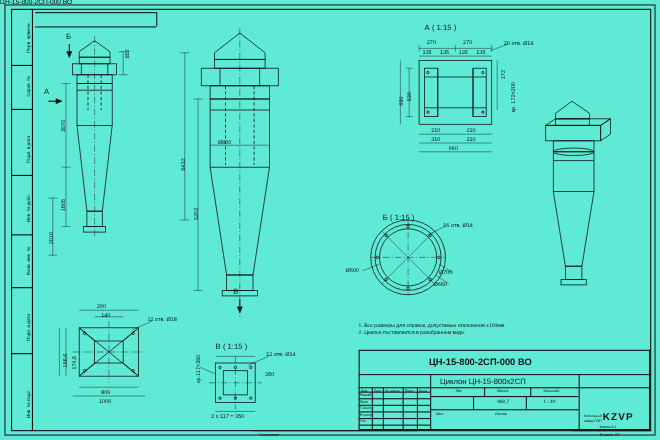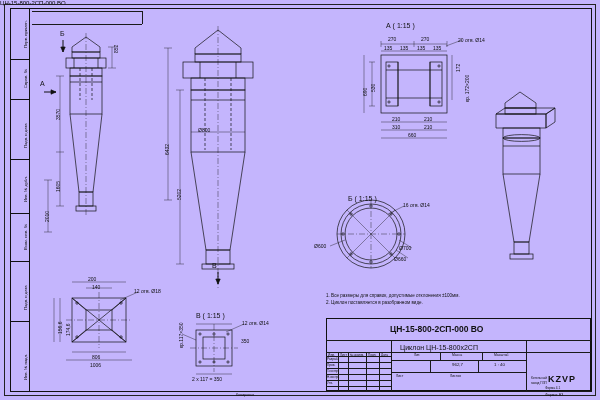--- a/index.html
+++ b/index.html
@@ -1,17 +1,17 @@
 <!DOCTYPE html>
 <html><head>
 <meta charset="utf-8">
 <style>
   html,body{margin:0;padding:0;background:#ffffff;}
   body{width:600px;height:400px;overflow:hidden;font-family:"Liberation Sans",sans-serif;}
-  #sheet{position:relative;width:600px;height:400px;background:#c4b5fd;}
+  #sheet{position:relative;width:600px;height:400px;background:#5eead4;}
   .ln{position:absolute;background:#1a1a1a;}
   .frame-outer{position:absolute;left:4px;top:4px;width:592px;height:392px;border:1px solid #222;box-sizing:border-box;}
   .frame-inner{position:absolute;left:10px;top:8px;width:582px;height:384px;border:1.5px solid #111;box-sizing:border-box;}
   .leftbar{position:absolute;left:10px;top:8px;width:20px;height:384px;border-right:1px solid #111;box-sizing:border-box;}
   .lcell{position:absolute;left:0;width:20px;border-bottom:1px solid #111;box-sizing:border-box;}
   .vtxt{position:absolute;transform-origin:0 0;white-space:nowrap;font-size:4.2px;color:#111;}
   .t{position:absolute;white-space:nowrap;color:#111;font-size:5px;letter-spacing:0;}
   .t6{font-size:6px;}
   .t7{font-size:7px;}
   svg{position:absolute;left:0;top:0;width:600px;height:400px;pointer-events:none;}

